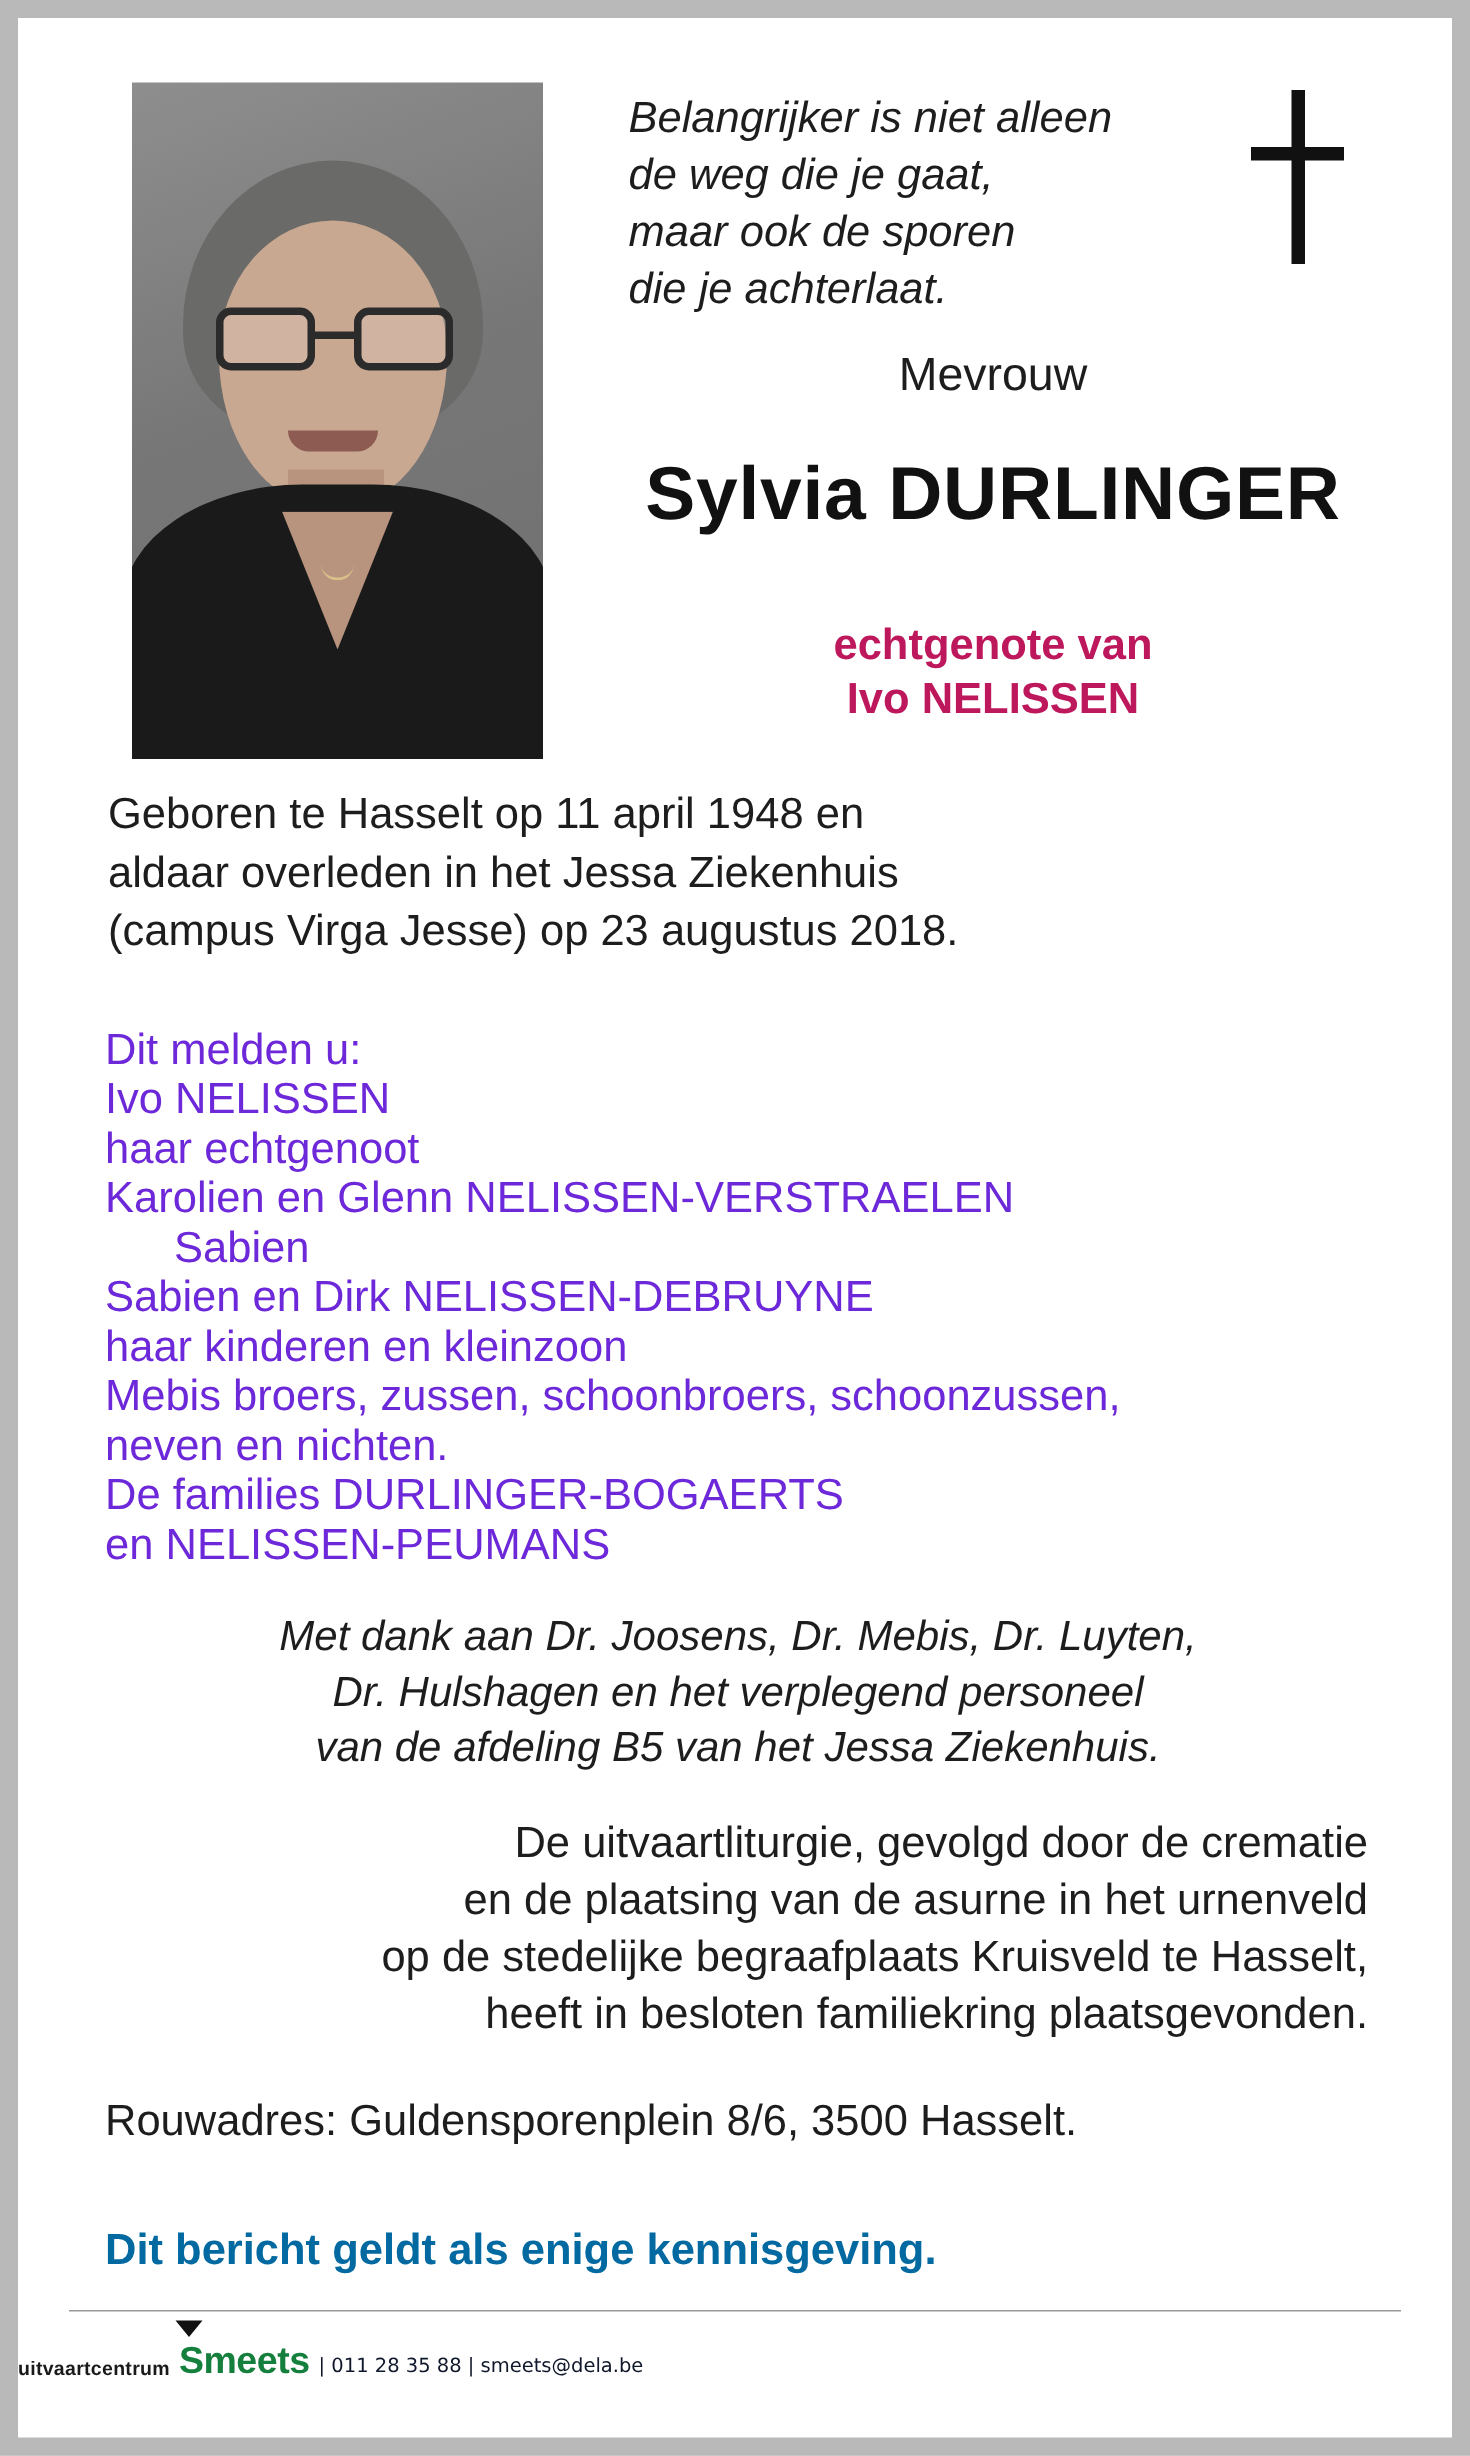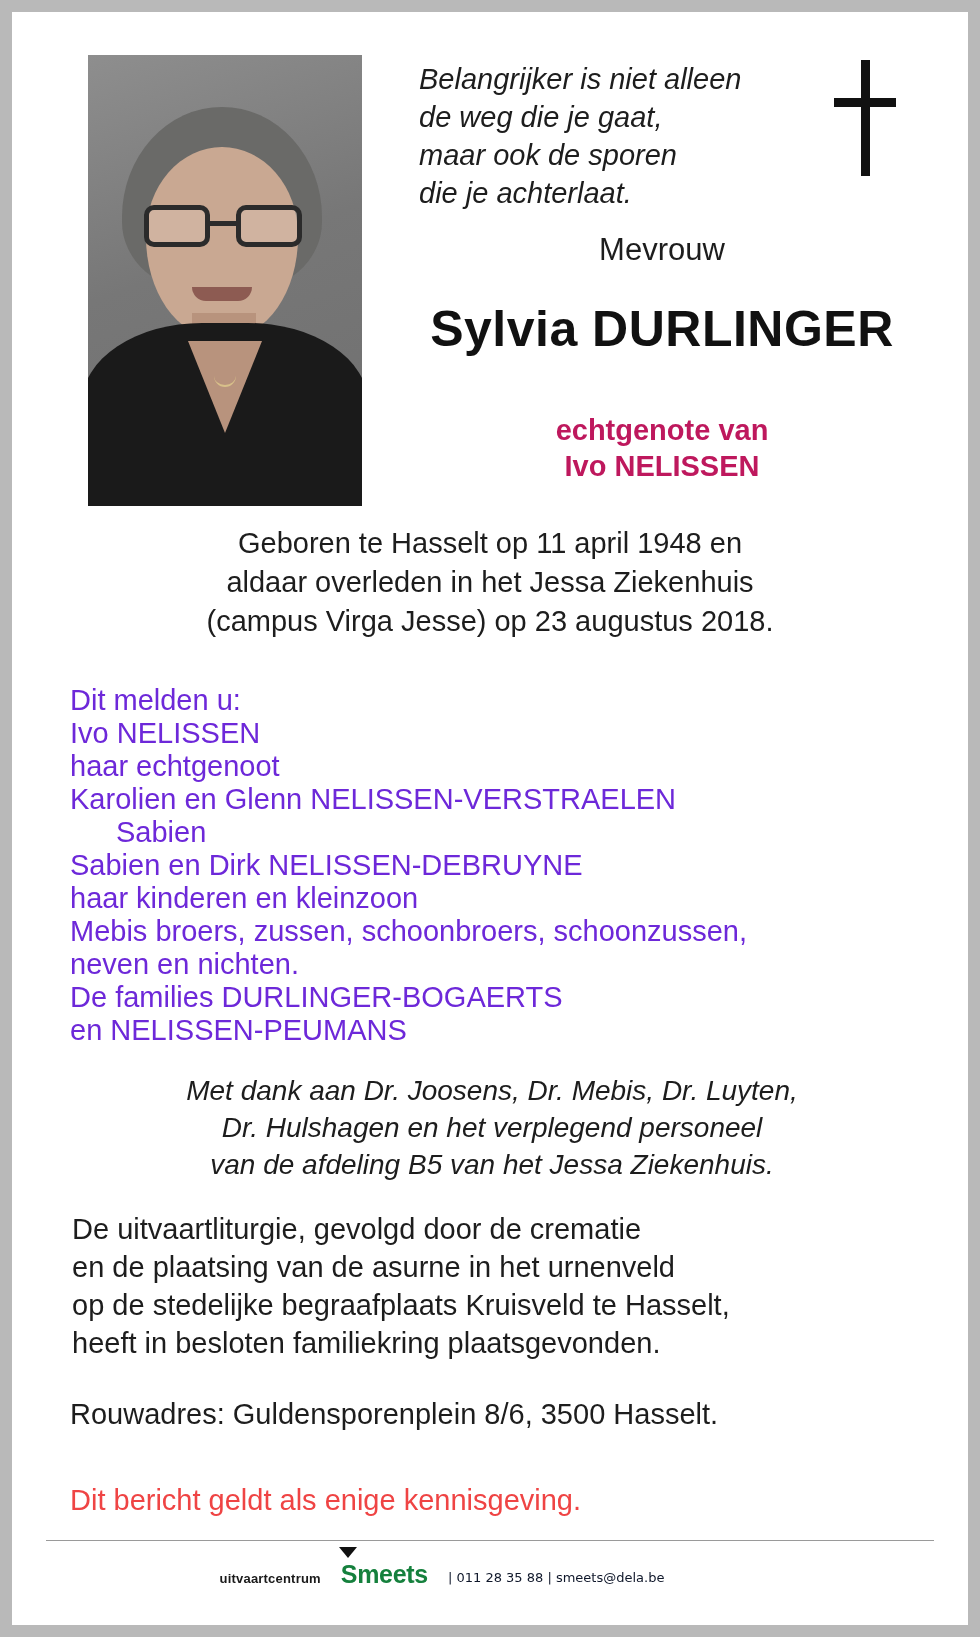--- a/index.html
+++ b/index.html
@@ -197,21 +197,20 @@
     font-weight: bold;
     line-height: 36px;
     color: #be185d;
   }
 
   .birth {
     position: absolute;
     left: 60px;
     top: 512px;
     width: 836px;
-    text-align: center;
     font-size: 29px;
     line-height: 39px;
     color: #1d1d1d;
   }
 
   
   .family {
     position: absolute;
     left: 58px;
     top: 672px;
@@ -234,61 +233,61 @@
     font-size: 28px;
     line-height: 37px;
     color: #1d1d1d;
   }
 
   .ceremony {
     position: absolute;
     left: 60px;
     top: 1198px;
     width: 840px;
-    text-align: left;
+    text-align: right;
     font-size: 29px;
     line-height: 38px;
     color: #1d1d1d;
   }
 
   .mourn-address {
     position: absolute;
     left: 58px;
     top: 1386px;
     width: 860px;
     font-size: 29px;
     color: #1d1d1d;
   }
   .notice {
     position: absolute;
     left: 58px;
     top: 1472px;
     width: 860px;
     font-size: 29px;
-    color: #ef4444;
+    color: #0369a1;
+    font-weight: bold;
   }
 
   .divider {
     position: absolute;
     left: 34px;
     top: 1528px;
     width: 888px;
     height: 1px;
     background: #9a9a9a;
   }
 
   .footer {
     position: absolute;
     left: 0;
     top: 1548px;
     width: 860px;
     display: flex;
     align-items: flex-end;
-    justify-content: center;
-    gap: 20px;
+    gap: 6px;
   }
   .f-sub {
     font-size: 13px;
     font-weight: bold;
     letter-spacing: 0.2px;
     color: #1a1a1a;
     padding-bottom: 3px;
   }
   .f-brand {
     font-size: 25px;

